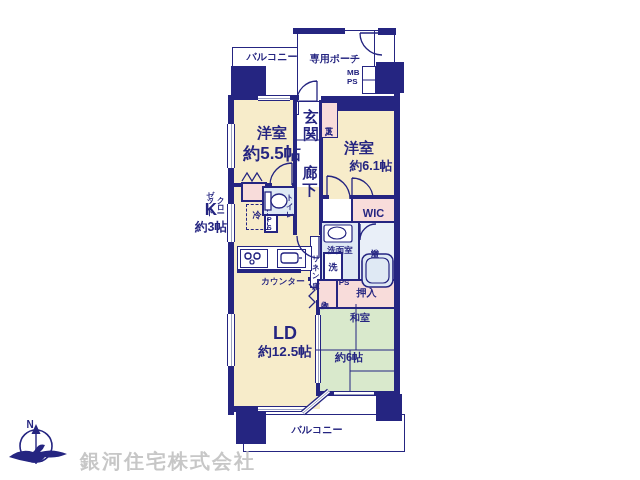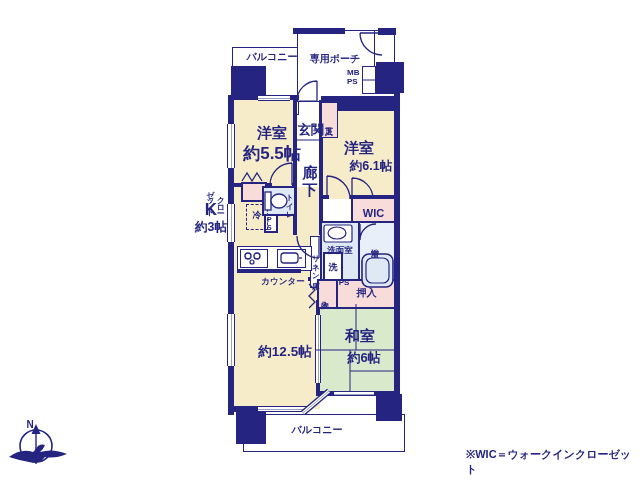--- a/index.html
+++ b/index.html
@@ -138,21 +138,21 @@
       <line x1="303" y1="413" x2="329" y2="391" stroke="#252581" stroke-width="6"></line>
       <line x1="303" y1="413" x2="329" y2="391" stroke="#ffffff" stroke-width="3.2"></line>
       <line x1="303" y1="413" x2="329" y2="391" stroke="#9aa0c0" stroke-width="1"></line>
     </g>
   </svg>
 
   <div class="lbl" style="left:240px;top:51px;width:64px;font-size:10px;">バルコニー</div>
   <div class="lbl" style="left:303px;top:53px;width:64px;font-size:10px;">専用ポーチ</div>
   <div class="lbl" style="left:347px;top:69px;width:18px;font-size:8px;text-align:left;">MB
 PS</div>
-  <div class="lbl" style="left:298px;top:123px;width:26px;font-size:13px;">玄関</div>
+  <div class="lbl" style="left:298px;top:109px;width:26px;font-size:15px;">玄関</div>
   <div class="lbl vert" style="left:323px;top:105px;height:32px;font-size:8px;">下足入</div>
   <div class="lbl" style="left:241px;top:125px;width:62px;font-size:15px;">洋室</div>
   <div class="lbl" style="left:241px;top:144px;width:62px;font-size:17px;">約5.5帖</div>
   <div class="lbl" style="left:328px;top:140px;width:62px;font-size:15px;">洋室</div>
   <div class="lbl" style="left:340px;top:159px;width:62px;font-size:12.5px;">約6.1帖</div>
   <div class="lbl" style="left:297px;top:165px;width:26px;font-size:15px;">廊下</div>
   <div class="lbl vert" style="left:204px;top:175px;height:48px;font-size:8px;line-height:1.3;">クロー
 ゼット</div>
   <div class="lbl" style="left:196px;top:200px;width:30px;font-size:17px;">K</div>
   <div class="lbl" style="left:188px;top:220px;width:46px;font-size:12.5px;">約3帖</div>
@@ -161,27 +161,28 @@
   <div class="lbl vert" style="left:285px;top:189px;height:26px;font-size:7.5px;">トイレ</div>
   <div class="lbl" style="left:351px;top:207px;width:45px;font-size:11px;">WIC</div>
   <div class="lbl" style="left:321px;top:246px;width:38px;font-size:8.5px;">洗面室</div>
   <div class="lbl vert" style="left:369px;top:229px;height:26px;font-size:8px;">浴室</div>
   <div class="lbl vert" style="left:311px;top:242px;height:42px;font-size:7.5px;">リネン庫</div>
   <div class="lbl" style="left:324px;top:262px;width:18px;font-size:9px;">洗</div>
   <div class="lbl" style="left:253px;top:277px;width:60px;font-size:8.5px;">カウンター</div>
   <div class="lbl vert" style="left:320px;top:283px;height:24px;font-size:7.5px;">物入</div>
   <div class="lbl" style="left:336px;top:279px;width:16px;font-size:8px;">PS</div>
   <div class="lbl" style="left:344px;top:287px;width:45px;font-size:10px;">押入</div>
+  <div class="lbl" style="left:245px;top:323px;width:80px;font-size:18px;">LD</div>
   <div class="lbl" style="left:245px;top:344px;width:80px;font-size:13.5px;">約12.5帖</div>
-  <div class="lbl" style="left:330px;top:328px;width:60px;font-size:15px;">和室</div>
-  <div class="lbl" style="left:334px;top:351px;width:60px;font-size:13px;">約6帖</div>
+  <div class="lbl" style="left:330px;top:312px;width:60px;font-size:10px;">和室</div>
+  <div class="lbl" style="left:319px;top:351px;width:60px;font-size:11px;">約6帖</div>
   <div class="lbl" style="left:285px;top:424px;width:64px;font-size:10px;">バルコニー</div>
 
   <div class="lbl" style="left:22px;top:419px;width:16px;font-size:10px;">N</div>
   <svg style="left:8px;top:424px;" width="62" height="52" viewBox="0 0 62 52">
     <circle cx="28" cy="22" r="16" fill="none" stroke="#252581" stroke-width="1.6"></circle>
     <line x1="28" y1="40" x2="28" y2="8" stroke="#252581" stroke-width="1.4"></line>
     <polygon points="28,0 23.5,10 32.5,10" fill="#252581"></polygon>
     <path d="M1,33 Q13,24 25,28 L27,26 Q31,19 37,21 Q35,26 32,28 Q45,24 59,30 Q47,35 37,33 Q31,41 21,38 Q10,36 1,33 Z" fill="#252581"></path>
   </svg>
-  <div class="note" style="left:466px;top:446px;font-size:11px;">※WIC＝ウォークインクローゼット</div>
+  <div class="company" style="left:80px;top:448px;font-size:20px;">銀河住宅株式会社</div>
 
 </div>
 
 </body></html>

